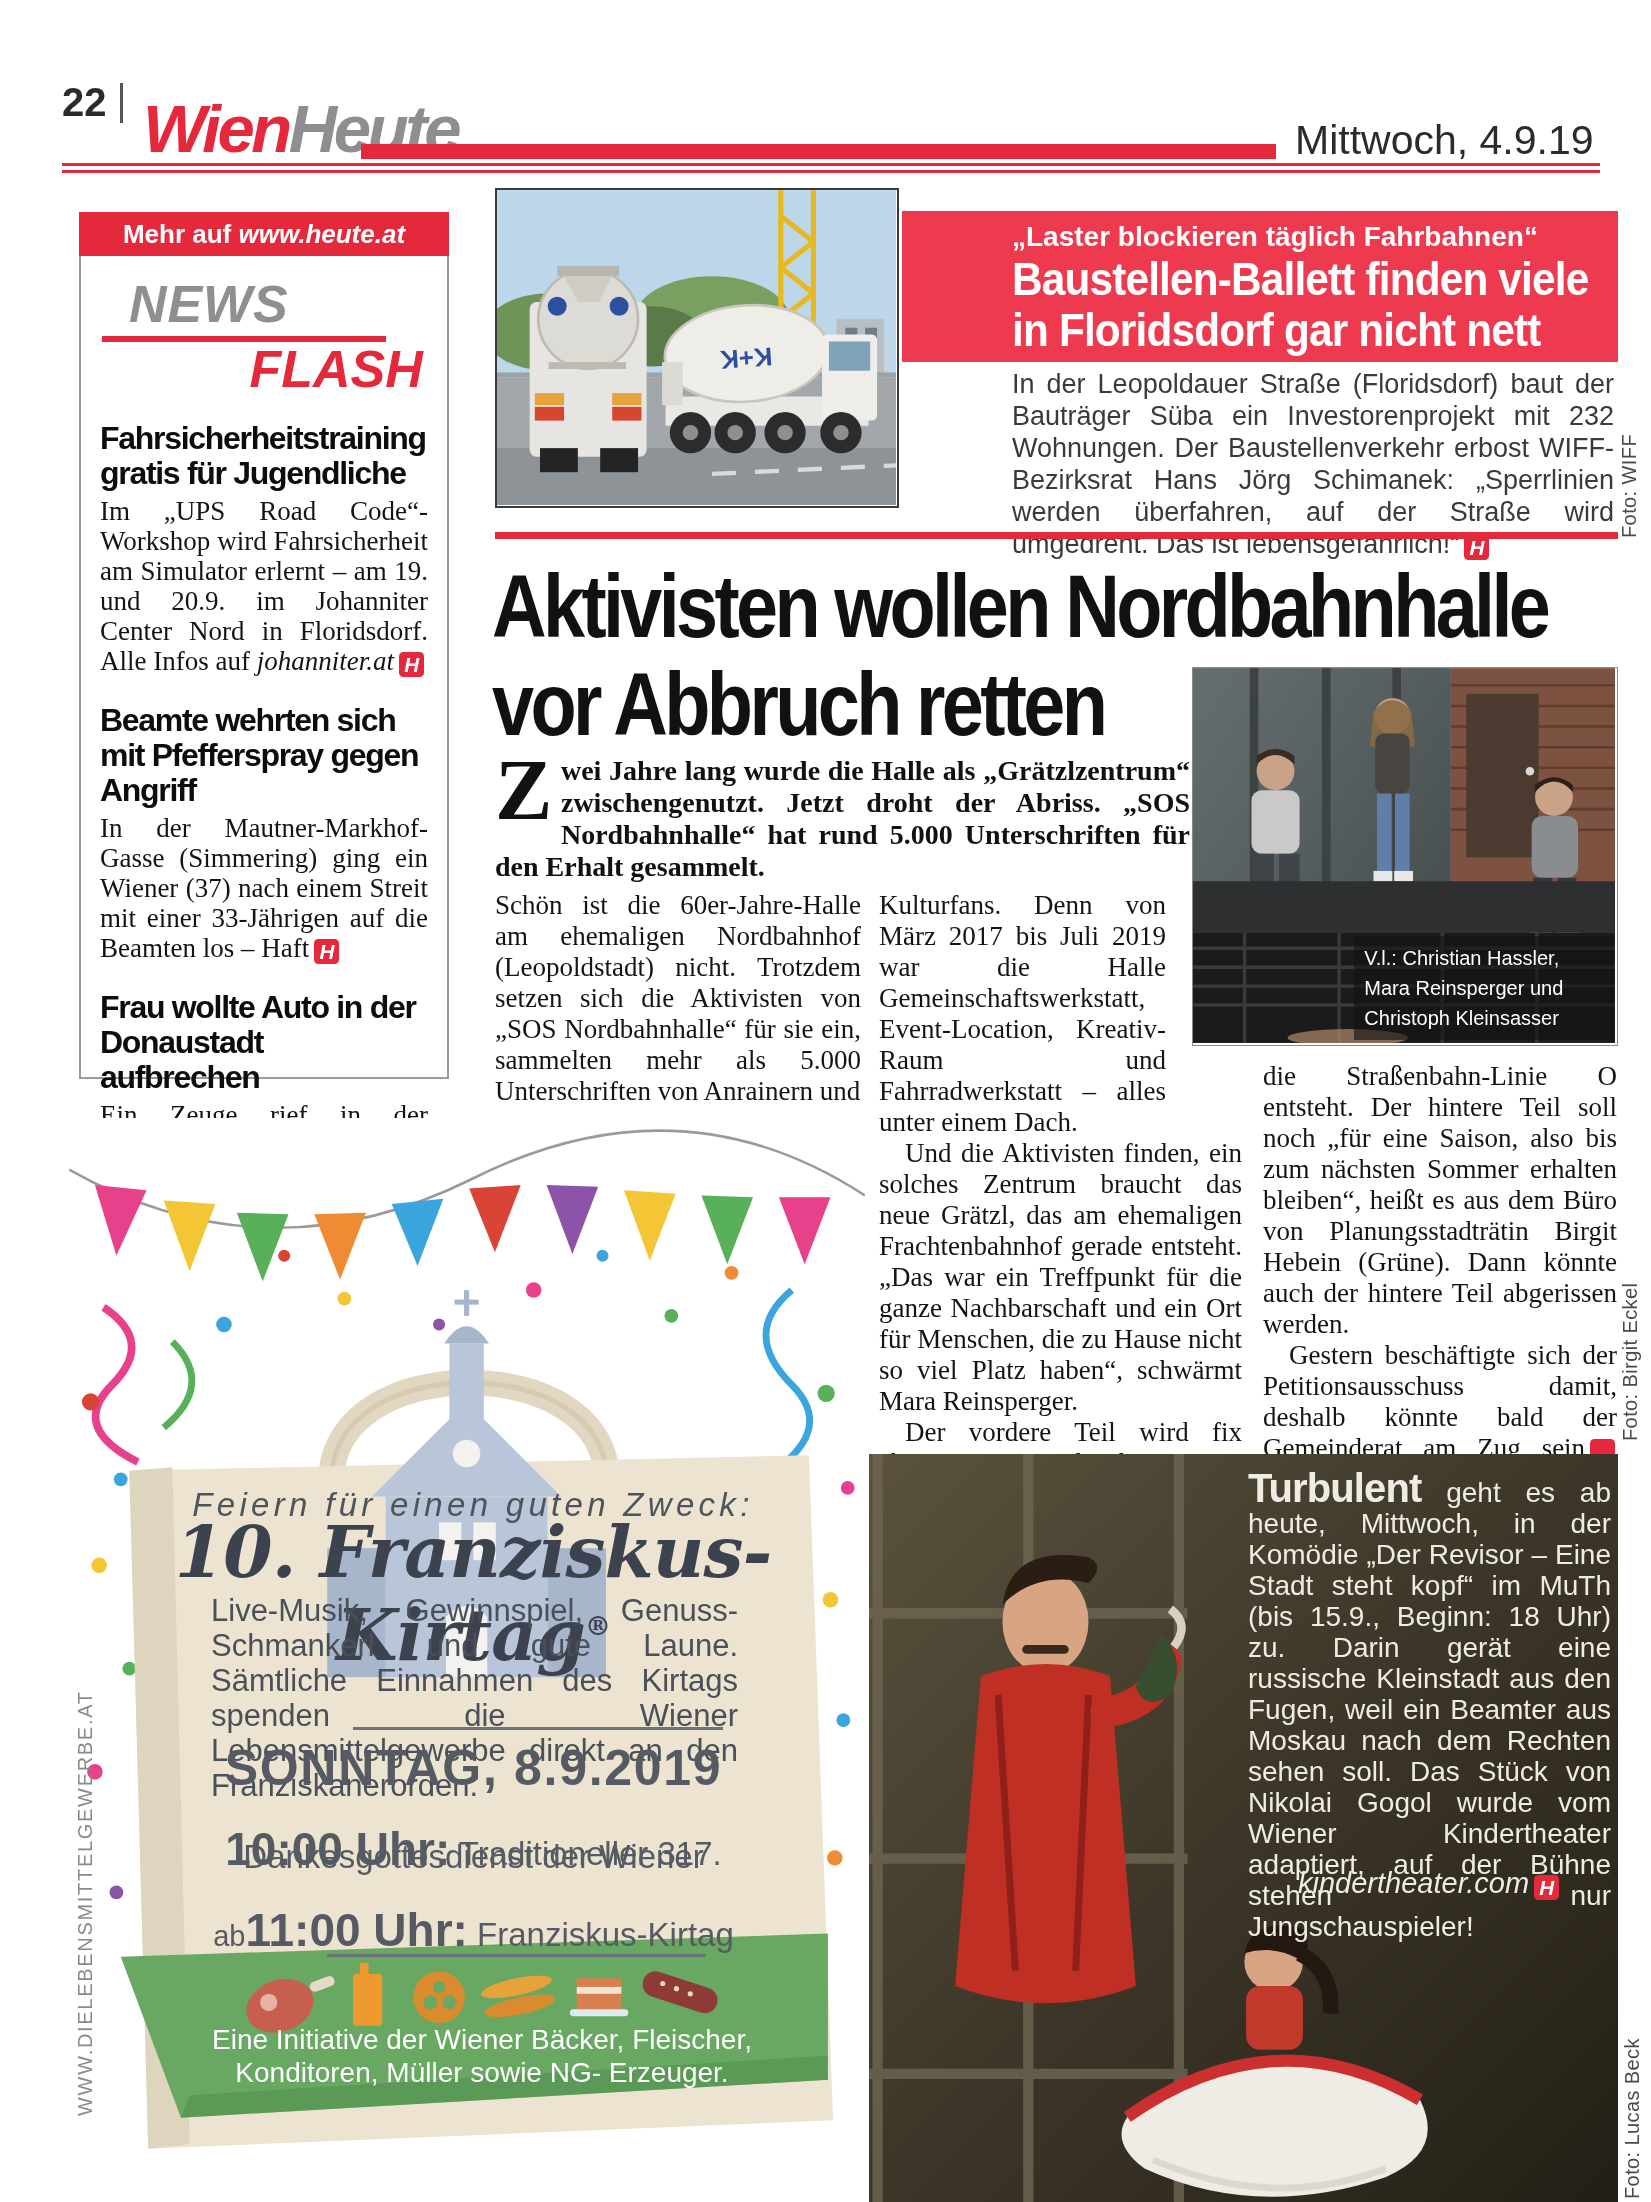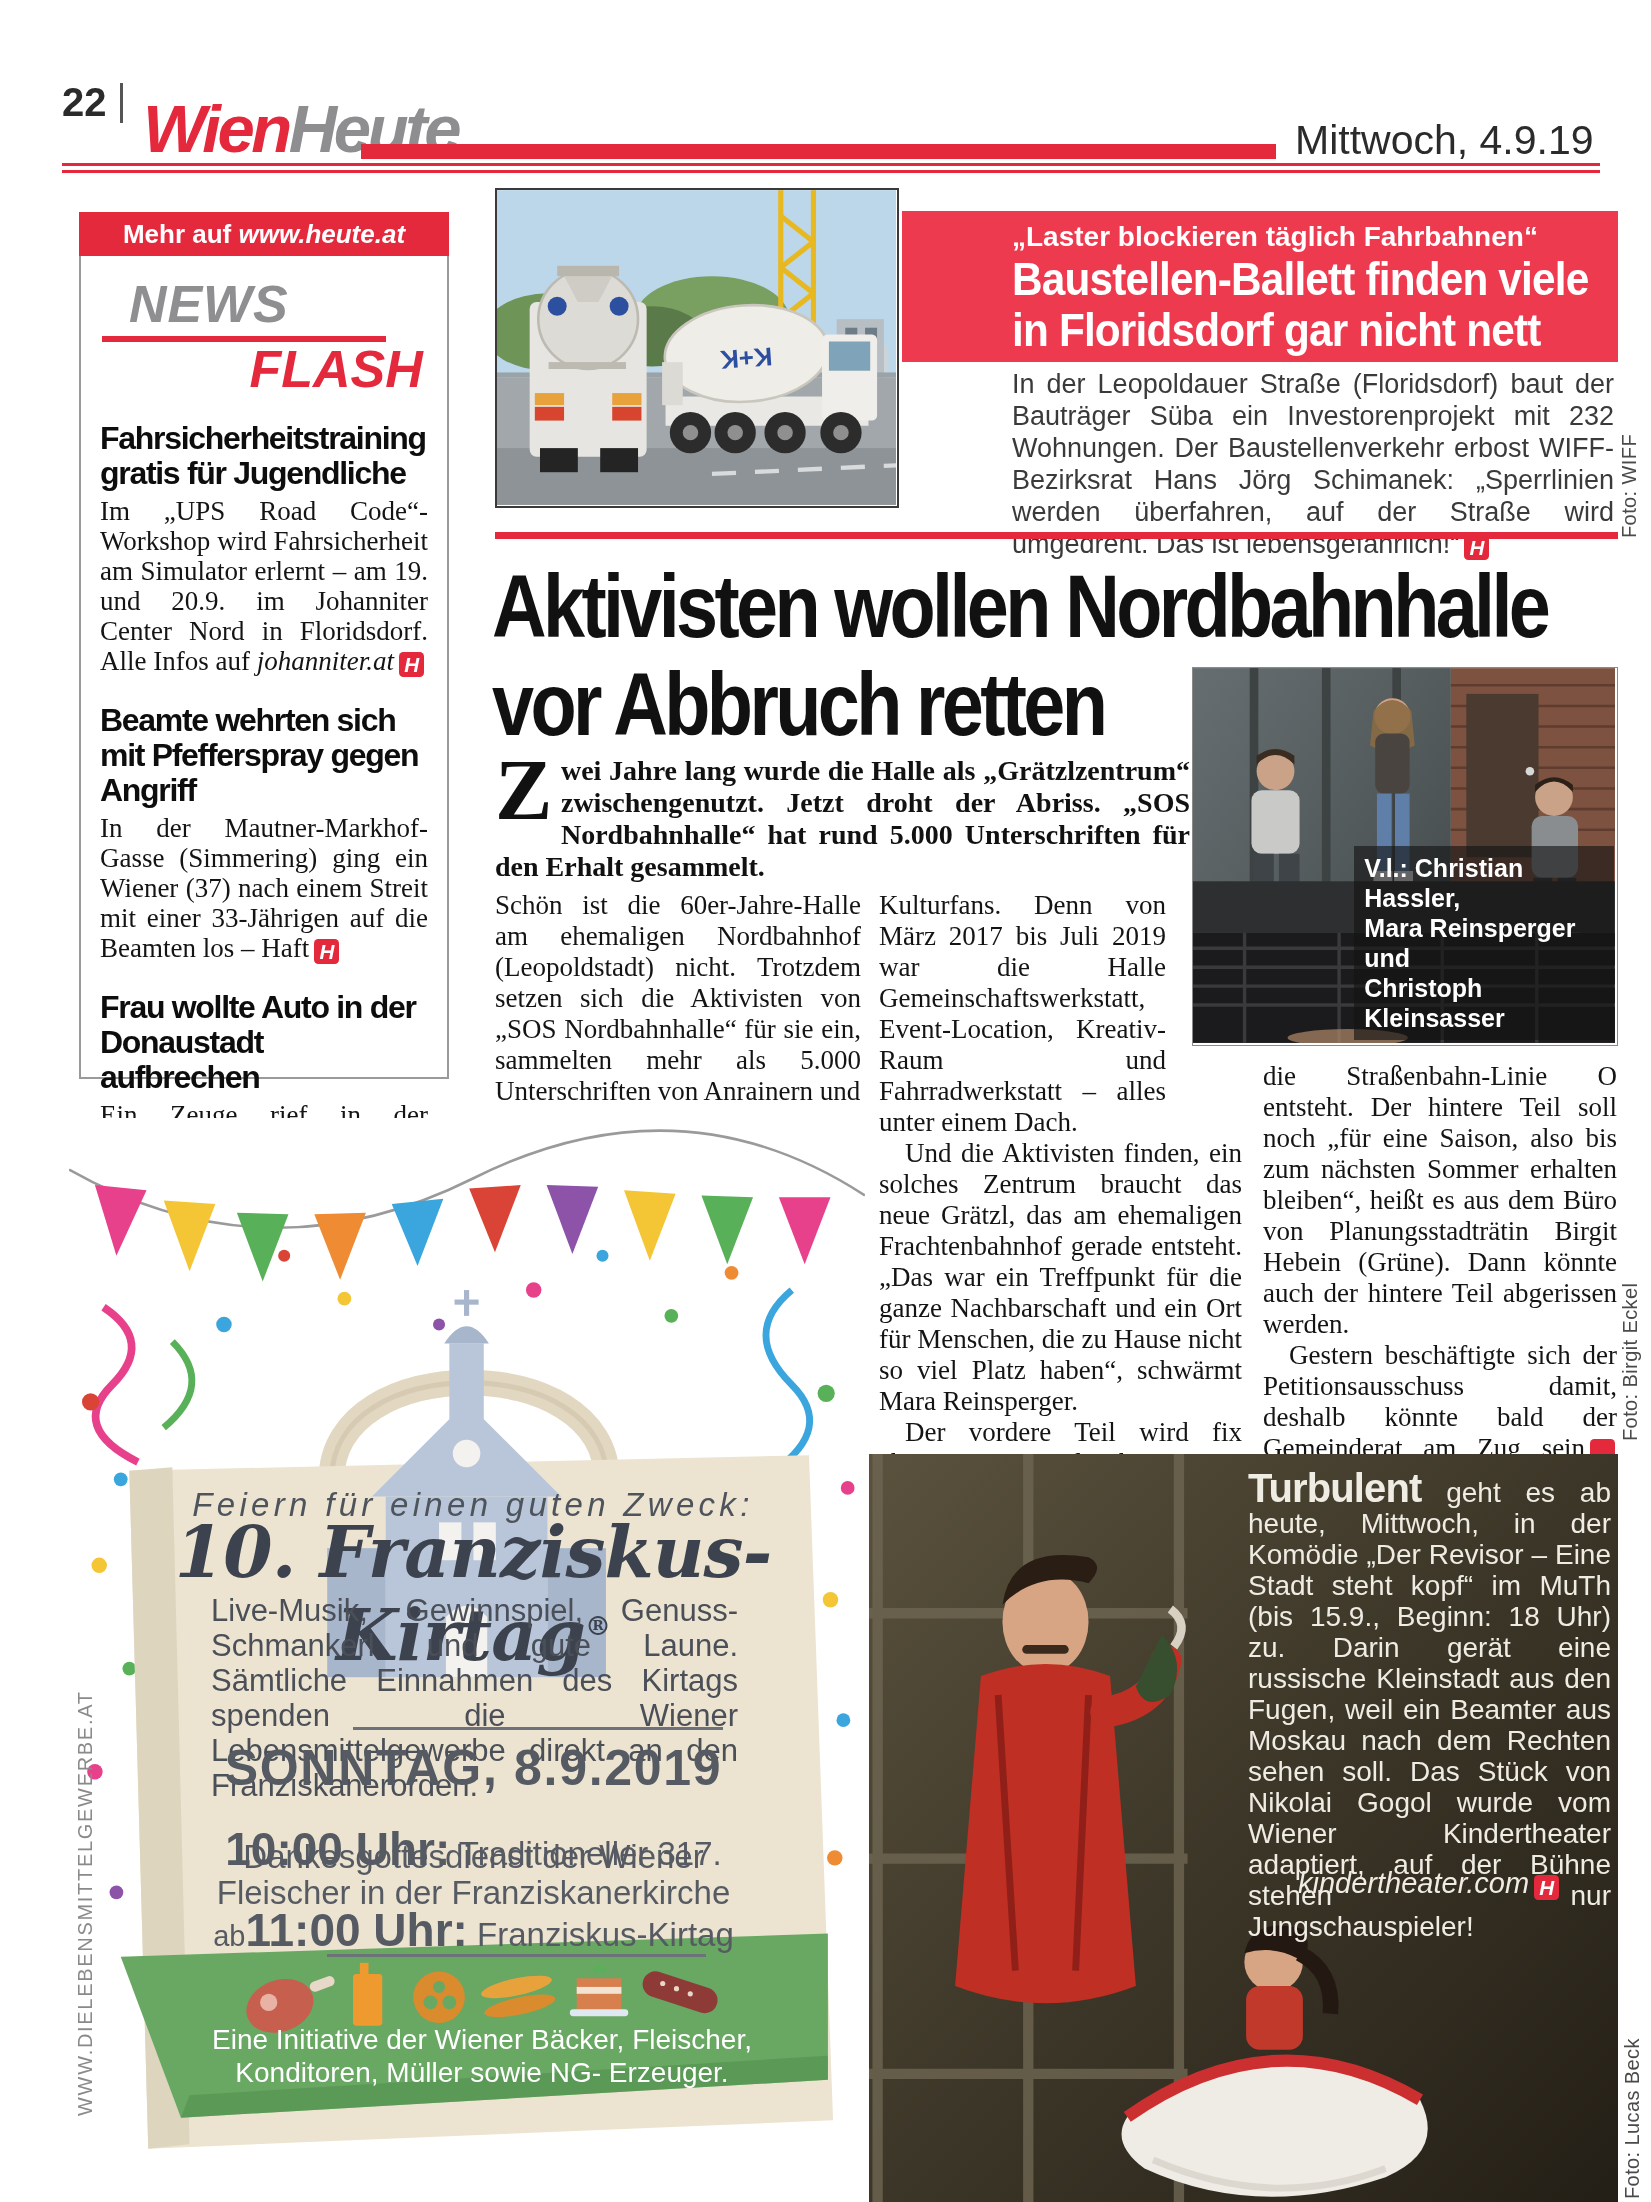--- a/index.html
+++ b/index.html
@@ -41,21 +41,21 @@
 
   
   .mainhead{font-weight:900;font-size:89px;line-height:96px;letter-spacing:-4.3px;color:#111;
             transform:scaleX(.85);transform-origin:left top;white-space:nowrap;}
   .lead{font-family:"Liberation Serif",serif;font-weight:700;font-size:28px;line-height:32px;color:#111;text-align:justify;}
   .dropcap{float:left;font-family:"Liberation Serif",serif;font-weight:700;font-size:86px;line-height:65px;
            margin:3.4px 8.6px 0 0;}
   .indent{text-indent:26px;}
   .byline{font-family:"Liberation Serif",serif;font-style:italic;font-weight:700;margin-left:29px;}
 
-  .caption-overlay{background:rgba(20,20,20,.62);color:#fff;font-weight:700;font-size:25px;line-height:30px;padding:6.9px 10.3px;}
+  .caption-overlay{background:rgba(20,20,20,.62);color:#fff;font-weight:400;font-size:20px;line-height:30px;padding:6.9px 10.3px;}
   .vcredit{writing-mode:vertical-rl;transform:rotate(180deg);font-size:20px;color:#4a4a4a;letter-spacing:0.4px;}
 
   
   .photoframe{border:2.6px solid #3a3a3a;box-sizing:border-box;}
   .photoframe2{border:1.7px solid #8a8a8a;box-sizing:border-box;}
 
   
   .ad-tagline{font-size:33px;letter-spacing:4.3px;color:#4e545c;text-align:center;}
   .ad-title{font-family:"DejaVu Serif",serif;font-style:italic;font-weight:700;font-size:71px;line-height:74px;
             color:#3d434e;text-align:center;letter-spacing:-0.9px;}
@@ -385,21 +385,20 @@
     <div class="abs ad-tagline" style="left:120px;top:368px;width:568px;font-style:italic;">Feiern für einen guten Zweck:</div>
     <div class="abs ad-title" style="left:77px;top:397px;width:654px;"><span>10. Franziskus-Kirtag</span><sup>®</sup></div>
     <div class="abs ad-body" style="left:142px;top:475px;width:527px;">Live-Musik, Gewinnspiel, Genuss-Schmankerl und gute Laune. Sämtliche Einnahmen des Kirtags spenden die Wiener Lebensmittelgewerbe direkt an den Franziskanerorden.</div>
     <div class="abs ad-divider" style="left:284px;top:609px;width:370px;"></div>
     <div class="abs ad-sonntag" style="left:129px;top:621px;width:551px;text-align:center;">SONNTAG, 8.9.2019</div>
     <div class="abs" style="left:129px;top:704px;width:551px;text-align:center;">
       <span class="ad-t-bold">10:00 Uhr:</span><span class="ad-t-reg"> Traditioneller 317.</span>
     </div>
     <div class="abs ad-lines" style="left:129px;top:721px;width:551px;">
       <div>Dankesgottesdienst der Wiener</div>
-      <div>Fleischer in der Franziskanerkirche</div>
     </div>
     <div class="abs" style="left:129px;top:785px;width:551px;text-align:center;">
       <span class="ad-t-small">ab</span><span class="ad-t-bold">11:00 Uhr:</span><span class="ad-t-reg"> Franziskus-Kirtag</span>
     </div>
     <div class="abs ad-divider" style="left:258px;top:836px;width:379px;"></div>
     <div class="abs ad-green-text" style="left:129px;top:905px;width:568px;">
       <div>Eine Initiative der Wiener Bäcker, Fleischer,</div>
       <div>Konditoren, Müller sowie NG- Erzeuger.</div>
     </div>
     <div class="abs ad-site" style="left:5.2px;top:585px;height:413px;">WWW.DIELEBENSMITTELGEWERBE.AT</div>

